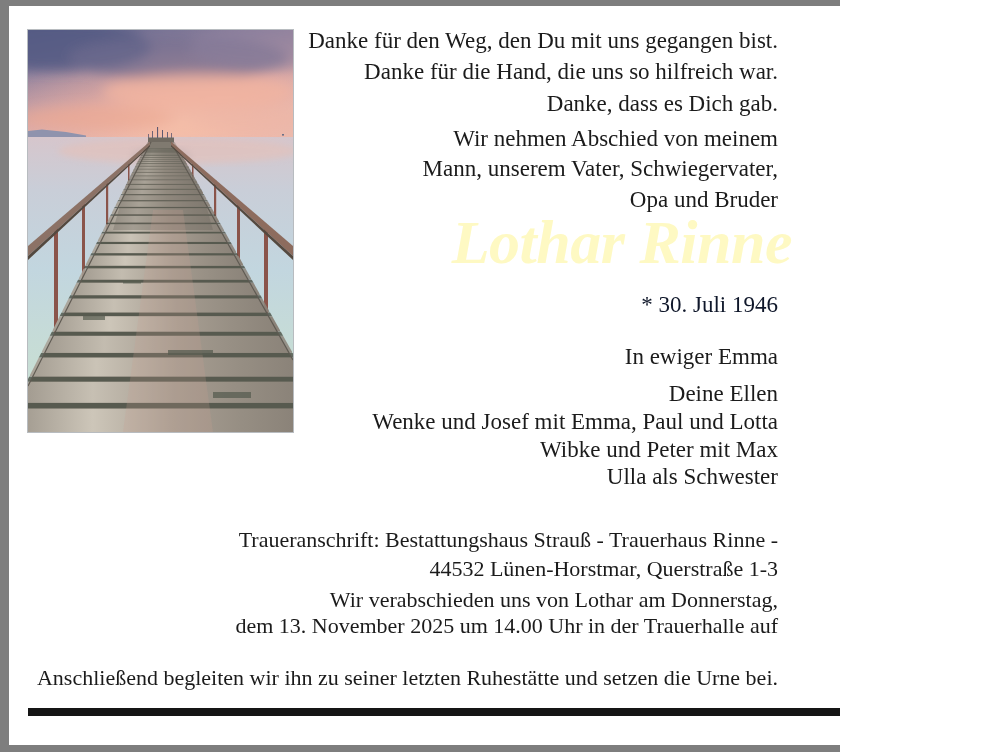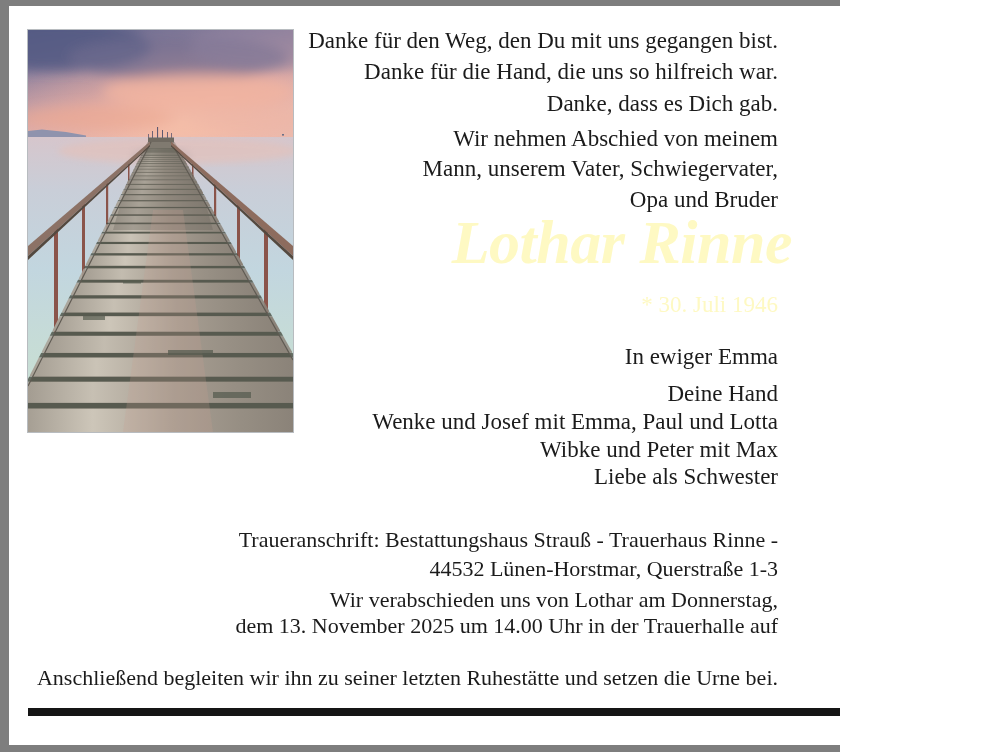--- a/index.html
+++ b/index.html
@@ -7,21 +7,21 @@
         font-family:"Liberation Serif","DejaVu Serif",serif;}
   .sheet{position:absolute;left:9px;top:6px;width:983px;height:739px;background:#ffffff;}
   .frame-v{position:absolute;left:958px;top:28px;width:8px;height:688px;background:#151515;}
   .frame-h{position:absolute;left:28px;top:708px;width:938px;height:8px;background:#151515;}
   .photo{position:absolute;left:27px;top:29px;width:265px;height:402px;border:1px solid #b8bcc0;}
   .photo svg{display:block;}
   .ln{position:absolute;right:62px;white-space:nowrap;font-size:23px;line-height:1.05;color:#1b1b1b;}
   .ln.small{font-size:22px;}
   .name{position:absolute;right:48px;white-space:nowrap;font-size:62px;line-height:1.05;
         font-weight:bold;font-style:italic;letter-spacing:-0.5px;color:#fef9c3;}
-  .dates{position:absolute;right:62px;display:flex;font-size:23px;line-height:1.05;color:#fef9c3;white-space:nowrap;}
+  .dates{position:absolute;right:62px;display:flex;font-size:23px;line-height:1.05;color:#0f172a;white-space:nowrap;}
 </style>
 </head>
 <body>
 
 <div class="page">
   <div class="sheet"></div>
 
   <div class="photo">
     <svg width="265" height="402" viewBox="0 0 265 402">
       <defs>
@@ -203,24 +203,24 @@
   <div class="ln" style="top:188px">Opa und Bruder</div>
 
   <div class="name" style="top:210px">Lothar Rinne</div>
 
   <div class="dates" style="top:293px">
     <span>* 30. Juli 1946</span>
   </div>
 
   <div class="ln" style="top:345px">In ewiger Emma</div>
 
-  <div class="ln" style="top:382px">Deine Hand</div>
+  <div class="ln" style="top:382px">Deine Ellen</div>
   <div class="ln" style="top:410px">Wenke und Josef mit Emma, Paul und Lotta</div>
   <div class="ln" style="top:438px">Wibke und Peter mit Max</div>
-  <div class="ln" style="top:465px">Liebe als Schwester</div>
+  <div class="ln" style="top:465px">Ulla als Schwester</div>
 
   <div class="ln small" style="top:528px">Traueranschrift: Bestattungshaus Strauß - Trauerhaus Rinne -</div>
   <div class="ln small" style="top:557px">44532 Lünen-Horstmar, Querstraße 1-3</div>
 
   <div class="ln small" style="top:588px">Wir verabschieden uns von Lothar am Donnerstag,</div>
   <div class="ln small" style="top:614px">dem 13. November 2025 um 14.00 Uhr in der Trauerhalle auf</div>
   <div class="ln small" style="top:666px">Anschließend begleiten wir ihn zu seiner letzten Ruhestätte und setzen die Urne bei.</div>
 
   <div class="frame-v"></div>
   <div class="frame-h"></div>

